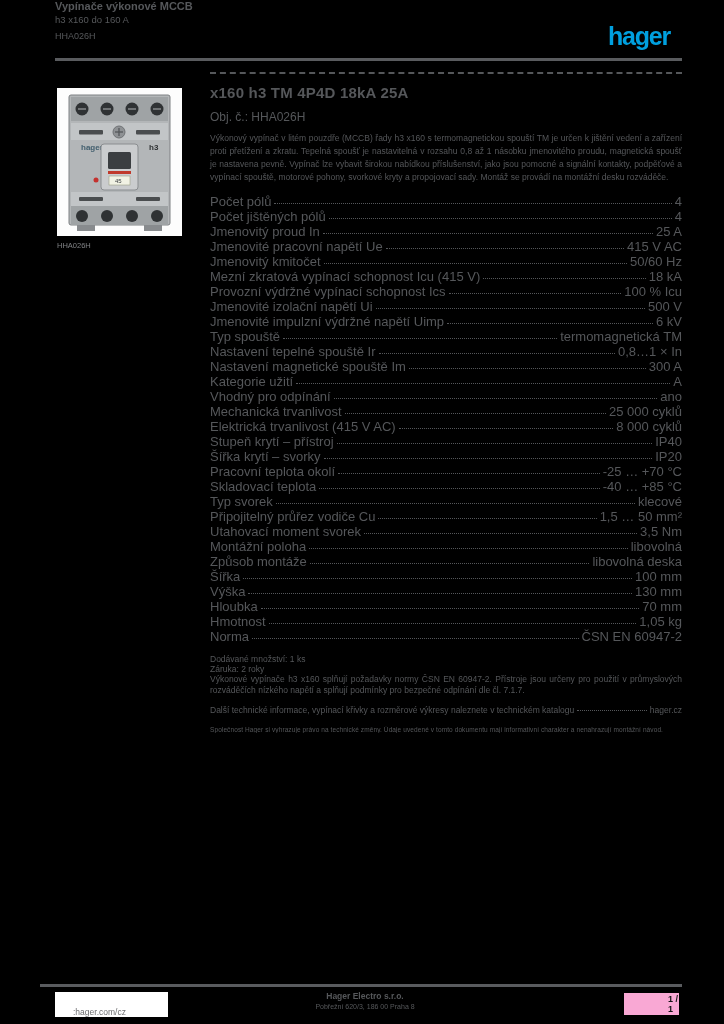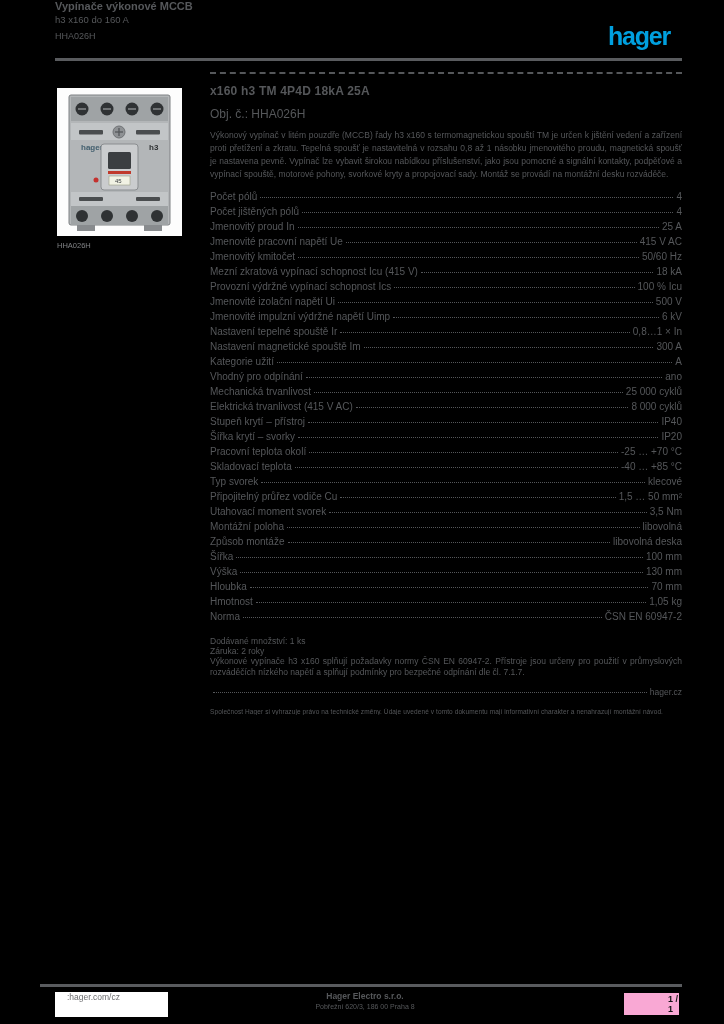--- a/index.html
+++ b/index.html
@@ -17,39 +17,39 @@
   .hdr-rule { position:absolute; left:55px; top:58px; width:627px; height:2.5px; background:#595b5e; }
   .dash-rule { position:absolute; left:210px; top:72px; width:472px; height:0;
                border-top:2.5px dashed #55575a; }
 
   
   .photo-box { position:absolute; left:57px; top:88px; width:125px; height:148px; background:#fdfdfd; }
   .photo-caption { position:absolute; left:57px; top:241px; font-size:7.5px; color:#808285; }
 
   
   .main { position:absolute; left:210px; top:84px; width:472px; }
-  .title { font-size:12px; font-weight:bold; color:#55575a; letter-spacing:.2px; }
+  .title { font-size:15px; font-weight:bold; color:#55575a; letter-spacing:.2px; }
   .ref { font-size:12px; color:#55575a; margin-top:9px; }
   .desc { font-size:8.5px; line-height:13px; color:#55575a; text-align:justify; margin-top:8px; }
 
   .spec-table { margin-top:10px; }
-  .spec-row { display:flex; align-items:baseline; height:15px; font-size:10px; color:#55575a; }
+  .spec-row { display:flex; align-items:baseline; height:15px; font-size:13px; color:#55575a; }
   .spec-label { white-space:nowrap; }
   .spec-leader { flex:1; border-bottom:1.5px dotted #55575a; margin:0 3px; transform:translateY(-2px); }
   .spec-value { white-space:nowrap; text-align:right; }
 
   .info-block { margin-top:10px; font-size:8.5px; line-height:10px; color:#55575a; }
   .note-par { font-size:8.5px; line-height:11px; color:#55575a; text-align:justify; }
   .link-row { display:flex; align-items:baseline; margin-top:9px; font-size:8.5px; color:#55575a; height:13px; }
   .disclaimer { margin-top:8px; font-size:6.5px; color:#55575a; letter-spacing:.1px; white-space:nowrap; overflow:hidden; }
 
   
   .ftr-rule { position:absolute; left:40px; top:984px; width:642px; height:2.5px; background:#595b5e; }
   .ftr-web-box { position:absolute; left:55px; top:992px; width:113px; height:25px; background:#ffffff;
-                 display:flex; align-items:flex-start; padding-left:12px; }
+                 display:flex; align-items:flex-end; padding-left:18px; }
   .ftr-web { font-size:8.5px; color:#6d6e70; text-decoration:none; }
   .ftr-center { position:absolute; left:290px; top:991px; width:150px; text-align:center; color:#56585b; }
   .ftr-center .l1 { font-size:8.5px; font-weight:bold; }
   .ftr-center .l2 { font-size:7px; margin-top:2px; }
   .ftr-page-box { position:absolute; left:624px; top:993px; width:55px; height:22px; background:#f9a8d4;
                   color:#141415; font-size:9px; font-weight:bold; display:flex; align-items:center; justify-content:center;padding-left:44px; }
 </style>
 </head>
 <body>
 
@@ -158,20 +158,25 @@
           <span class="spec-leader"></span>
           <span class="spec-value">500 V</span>
         </div>
 
         <div class="spec-row">
           <span class="spec-label">Jmenovité impulzní výdržné napětí Uimp</span>
           <span class="spec-leader"></span>
           <span class="spec-value">6 kV</span>
         </div>
 
+        <div class="spec-row">
+          <span class="spec-label">Typ spouště</span>
+          <span class="spec-leader"></span>
+          <span class="spec-value">termomagnetická TM</span>
+        </div>
 
         <div class="spec-row">
           <span class="spec-label">Nastavení tepelné spouště Ir</span>
           <span class="spec-leader"></span>
           <span class="spec-value">0,8…1 × In</span>
         </div>
 
         <div class="spec-row">
           <span class="spec-label">Nastavení magnetické spouště Im</span>
           <span class="spec-leader"></span>
@@ -286,20 +291,21 @@
           <span class="spec-value">ČSN EN 60947-2</span>
         </div>
       </div>
 
     <div class="info-block">
       <div>Dodávané množství: 1 ks</div>
       <div>Záruka: 2 roky</div>
     </div>
     <div class="note-par">Výkonové vypínače h3 x160 splňují požadavky normy ČSN EN 60947-2. Přístroje jsou určeny pro použití v průmyslových rozváděčích nízkého napětí a splňují podmínky pro bezpečné odpínání dle čl. 7.1.7.</div>
     <div class="link-row">
+      <span class="spec-label">Další technické informace, vypínací křivky a rozměrové výkresy naleznete v technickém katalogu</span>
       <span class="spec-leader"></span>
       <span class="spec-value">hager.cz</span>
     </div>
     <div class="disclaimer">Společnost Hager si vyhrazuje právo na technické změny. Údaje uvedené v tomto dokumentu mají informativní charakter a nenahrazují montážní návod.</div>
   </div>
 
   <div class="ftr-rule"></div>
   <div class="ftr-web-box">
     <a class="ftr-web" href="#">:hager.com/cz</a>
   </div>

